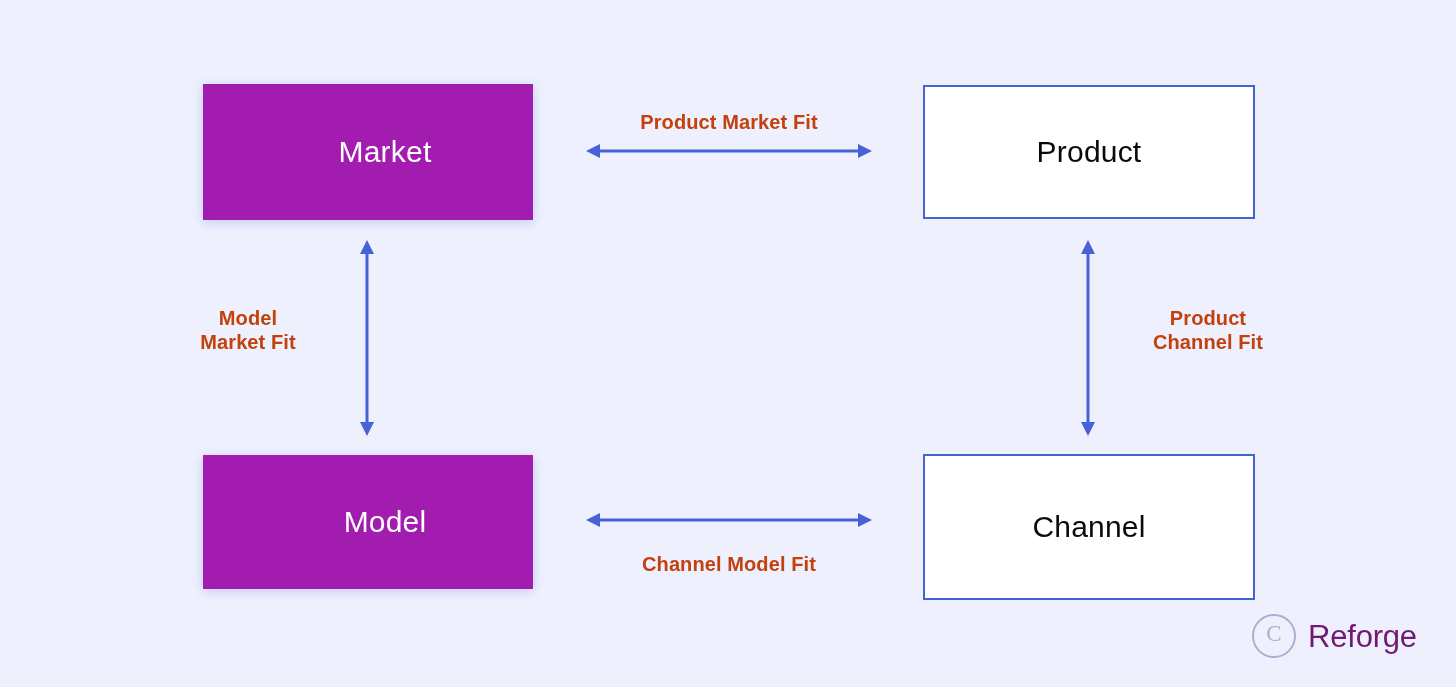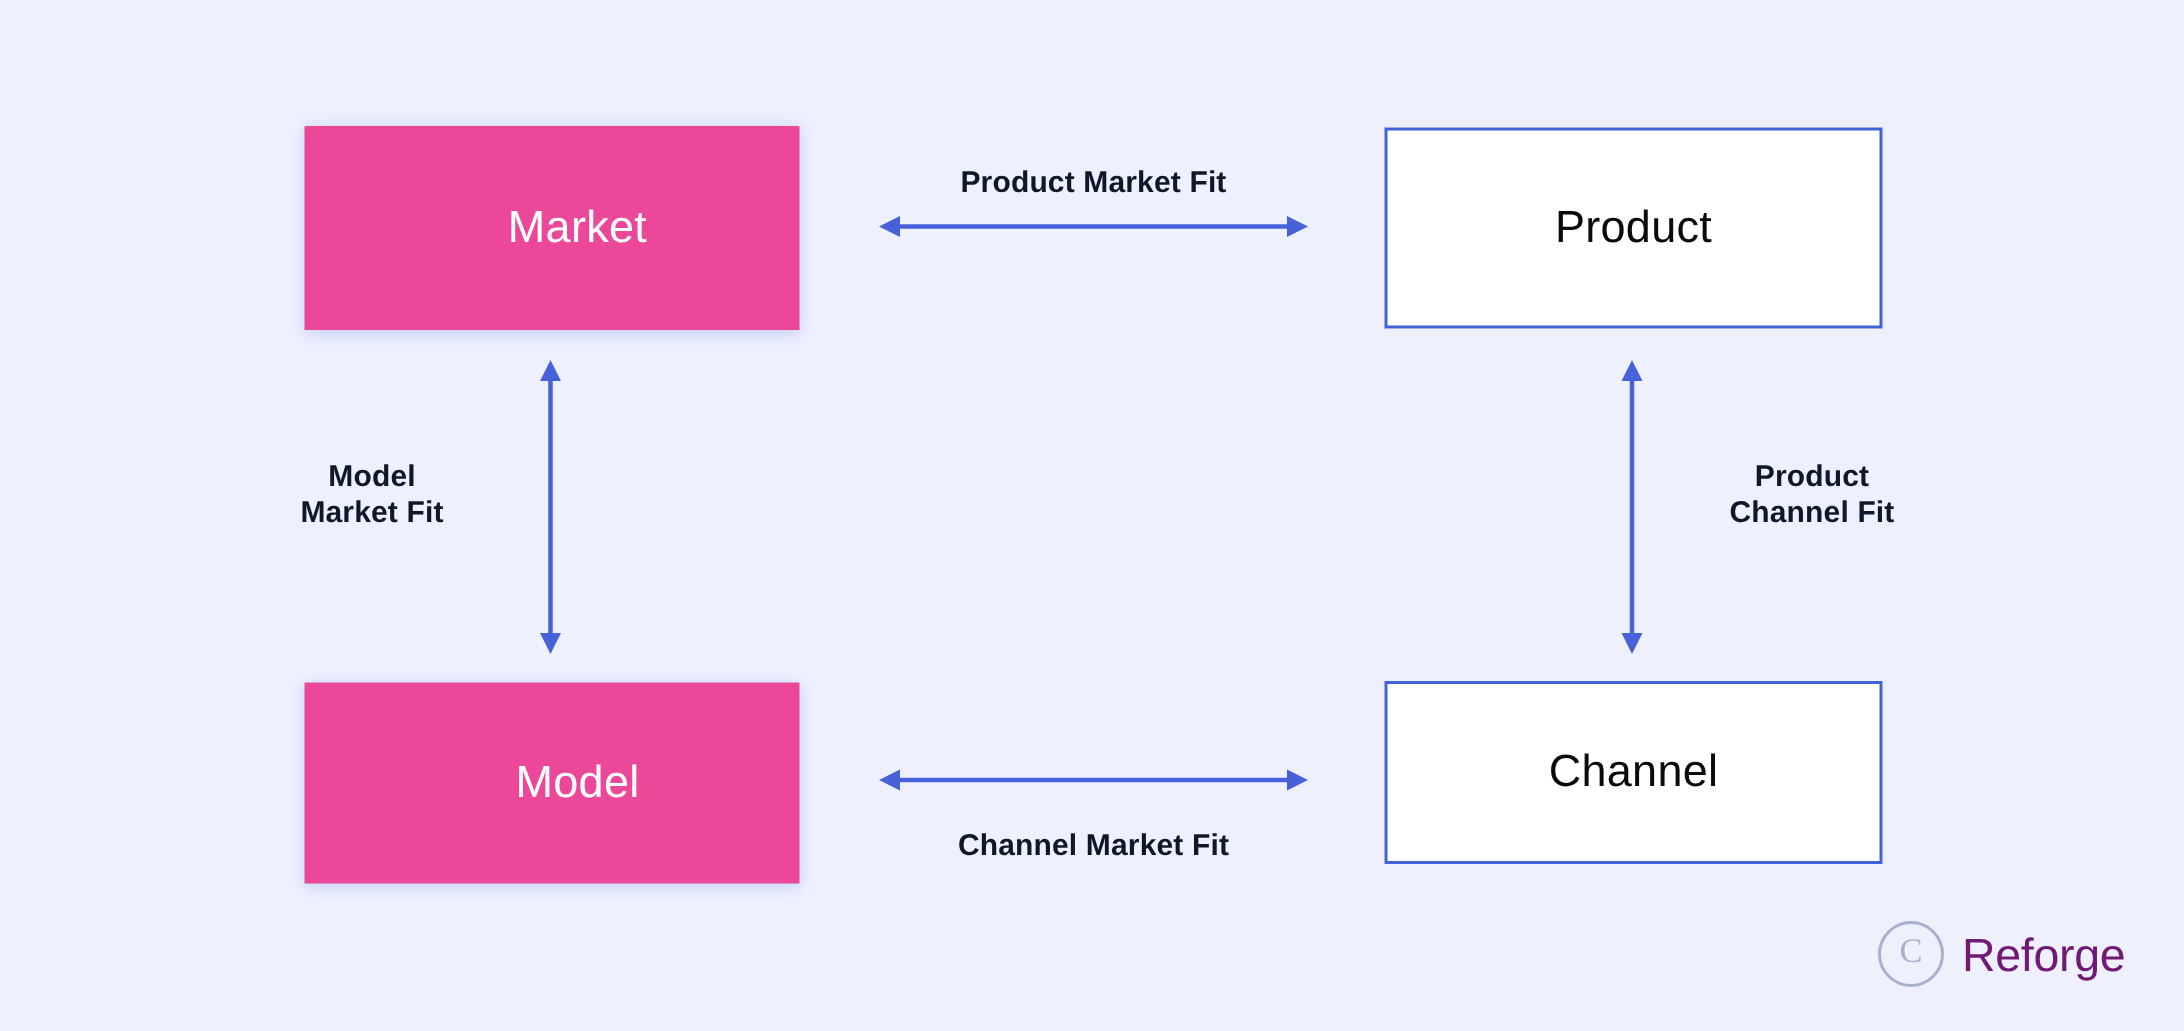--- a/index.html
+++ b/index.html
@@ -28,54 +28,54 @@
     align-items: center;
     justify-content: center;
   }
   .node .node-label {
     font-size: 30px;
     font-weight: 400;
     letter-spacing: 0.2px;
     line-height: 1;
   }
   .node.filled {
-    background: #ec4899;
+    background: #a21caf;
     box-shadow: 0 2px 10px rgba(75,107,220,0.28);
     padding-left: 34px;
   }
   .node.filled .node-label { color: #ffffff; }
   .node.outlined {
     background: #ffffff;
     border: 2px solid #4063d8;
   }
   .node.outlined .node-label { color: #0a0a0a; }
 
   #node-market  { left: 203px; top: 84px;  width: 330px; height: 136px; }
   #node-product { left: 923px; top: 85px;  width: 332px; height: 134px; }
   #node-model   { left: 203px; top: 455px; width: 330px; height: 134px; }
-  #node-channel { left: 923px; top: 454px; width: 332px; height: 122px; }
+  #node-channel { left: 923px; top: 454px; width: 332px; height: 146px; }
 
   
   .arrow {
     position: absolute;
     pointer-events: none;
   }
   .arrow svg { display: block; overflow: visible; }
 
   #arrow-pmf      { left: 586px; top: 140px; width: 286px; height: 22px; }
   #arrow-cmf      { left: 586px; top: 509px; width: 286px; height: 22px; }
   #arrow-mmf      { left: 356px; top: 240px; width: 22px;  height: 196px; }
   #arrow-pcf      { left: 1077px; top: 240px; width: 22px; height: 196px; }
 
   
   .edge-label {
     position: absolute;
     font-size: 20px;
     font-weight: bold;
-    color: #0f172a;
+    color: #c2410c;
     line-height: 1.22;
     letter-spacing: 0.1px;
     white-space: pre-line;
   }
   #label-pmf {
     left: 586px; top: 110px; width: 286px;
     text-align: center;
   }
   #label-cmf {
     left: 586px; top: 552px; width: 286px;
@@ -168,20 +168,20 @@
       <polygon points="11,0 4,14 18,14" fill="#4762d8"></polygon>
       <polygon points="11,196 4,182 18,182" fill="#4762d8"></polygon>
     </svg>
   </div>
 
   <div class="edge-label" id="label-pmf">Product Market Fit</div>
   <div class="edge-label" id="label-mmf">Model
 Market Fit</div>
   <div class="edge-label" id="label-pcf">Product
 Channel Fit</div>
-  <div class="edge-label" id="label-cmf">Channel Market Fit</div>
+  <div class="edge-label" id="label-cmf">Channel Model Fit</div>
 
   <div id="logo">
     <div class="copyright-glyph">C</div>
     <div class="wordmark">Reforge</div>
   </div>
 
 </div>
 
 </body></html>

